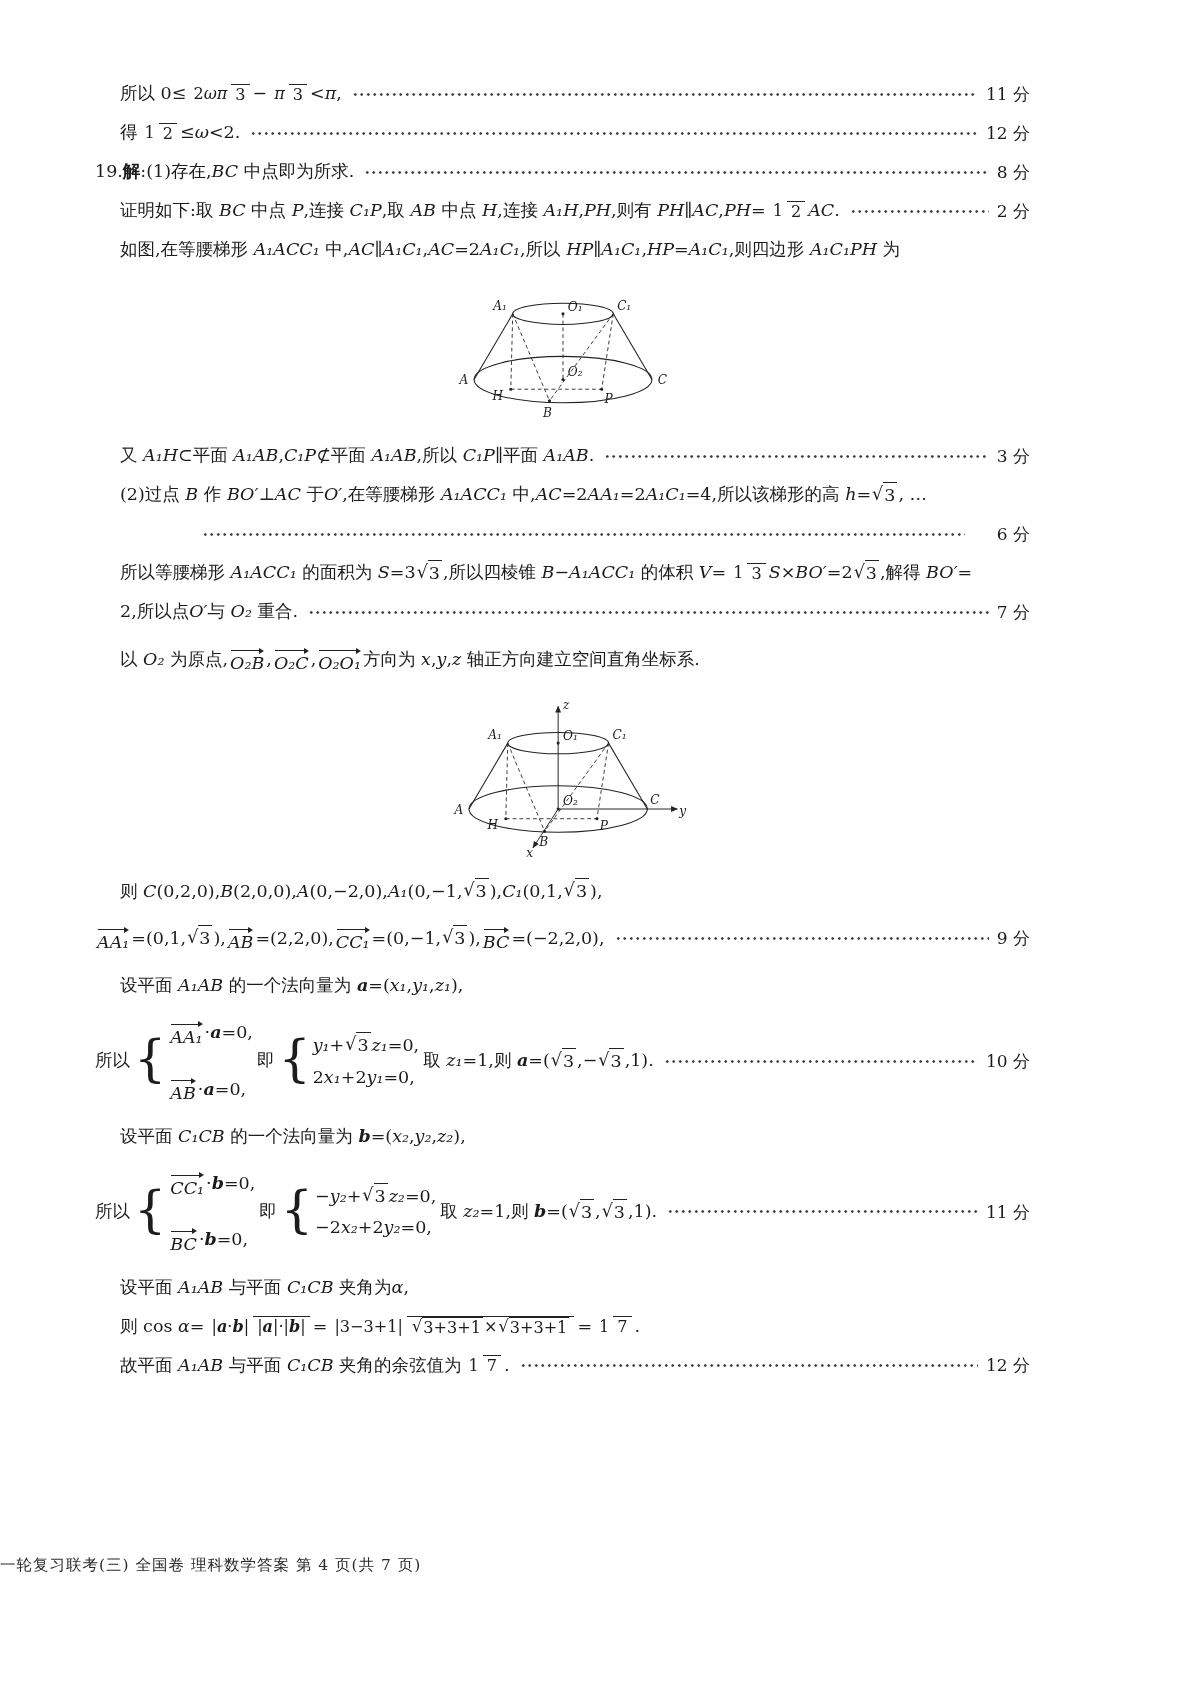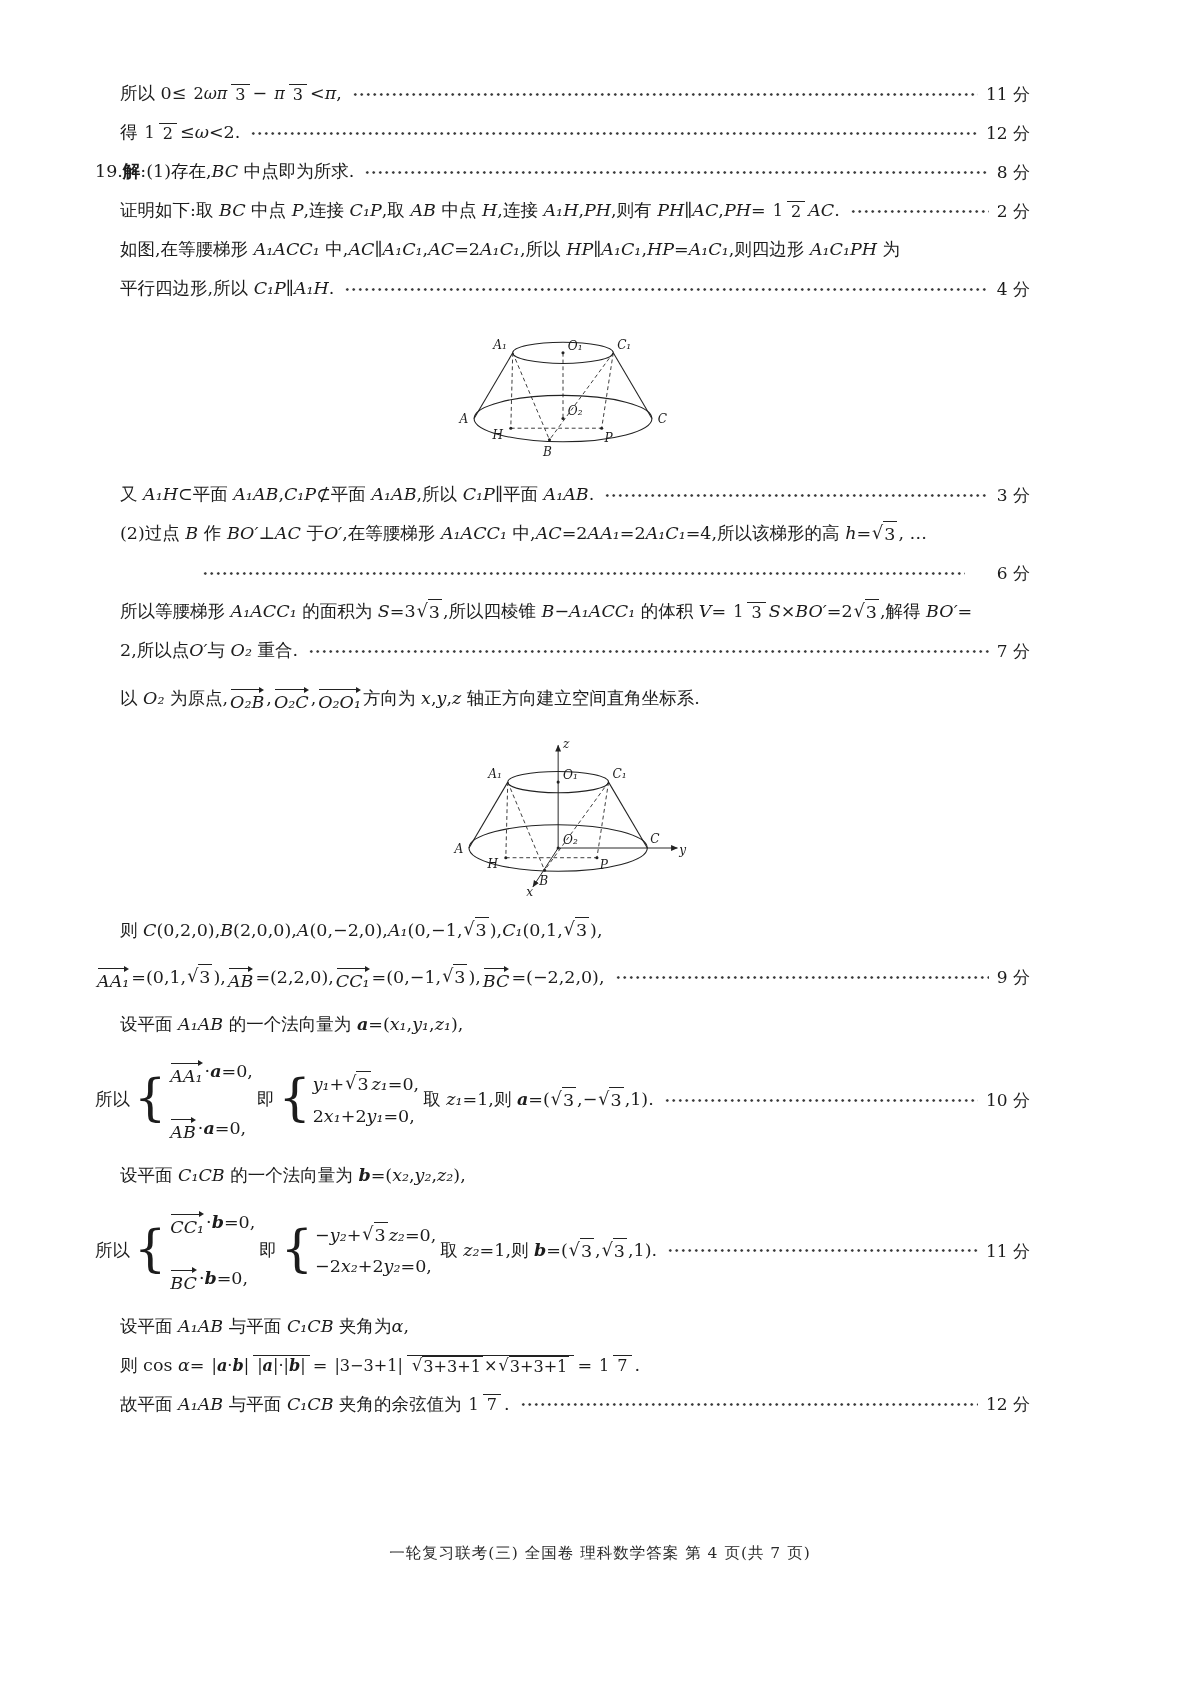--- a/index.html
+++ b/index.html
@@ -39,21 +39,21 @@
   .cases .rows{display:inline-flex;flex-direction:column;row-gap:6px;}
   .cases .row{white-space:pre;display:inline-flex;align-items:center;}
   
   .dots{flex:1 1 auto;min-width:14px;height:9px;margin:0 8px 0 10px;align-self:center;
         background-image:radial-gradient(circle,#3a3a3a 1.15px,transparent 1.45px);
         background-size:6.5px 9px;background-repeat:repeat-x;background-position:left center;}
   .score{white-space:nowrap;font-size:17px;}
   
   .figure{display:flex;justify-content:center;margin:10px 0 12px 0;}
   svg text{font-size:12.5px;font-style:italic;font-family:"DejaVu Serif","Liberation Serif",serif;fill:#1c1c1c;}
-  .footer{position:absolute;left:0;right:0;bottom:120px;text-align:center;font-size:15.5px;color:#2a2a2a;letter-spacing:1px;}
+  .footer{position:absolute;left:0;right:0;bottom:108px;text-align:left;font-size:15.5px;color:#2a2a2a;letter-spacing:1px;}
 </style>
 </head>
 <body>
 
 <div class="content">
 
   <div class="lines">
       <div class="line indent1">
         <span class="segs"><span class="txt">所以 0≤</span><span class="frac"><span class="num"><span class="txt">2<i class="var">ωπ</i></span></span><span class="den"><span class="txt">3</span></span></span><span class="txt">−</span><span class="frac"><span class="num"><span class="txt"><i class="var">π</i></span></span><span class="den"><span class="txt">3</span></span></span><span class="txt">&lt;<i class="var">π</i>,</span></span>
         <span class="dots"></span>
@@ -69,25 +69,20 @@
         <span class="dots"></span>
         <span class="score">8 分</span>
       </div>
       <div class="line indent1">
         <span class="segs"><span class="txt">证明如下:取 <i class="var">BC</i> 中点 <i class="var">P</i>,连接 <i class="var">C₁P</i>,取 <i class="var">AB</i> 中点 <i class="var">H</i>,连接 <i class="var">A₁H</i>,<i class="var">PH</i>,则有 <i class="var">PH</i>∥<i class="var">AC</i>,<i class="var">PH</i>=</span><span class="frac"><span class="num"><span class="txt">1</span></span><span class="den"><span class="txt">2</span></span></span><span class="txt"><i class="var">AC</i>.</span></span>
         <span class="dots"></span>
         <span class="score">2 分</span>
       </div>
       <div class="line indent1">
         <span class="segs"><span class="txt">如图,在等腰梯形 <i class="var">A₁ACC₁</i> 中,<i class="var">AC</i>∥<i class="var">A₁C₁</i>,<i class="var">AC</i>=2<i class="var">A₁C₁</i>,所以 <i class="var">HP</i>∥<i class="var">A₁C₁</i>,<i class="var">HP</i>=<i class="var">A₁C₁</i>,则四边形 <i class="var">A₁C₁PH</i> 为</span></span>
-      </div>
-      <div class="line indent1">
-        <span class="segs"><span class="txt">平行四边形,所以 <i class="var">C₁P</i>∥<i class="var">A₁H</i>.</span></span>
-        <span class="dots"></span>
-        <span class="score">4 分</span>
       </div>
     </div>
 
   <div class="figure">
     <svg width="232" height="150" viewBox="0 0 240 155">
       <g fill="none" stroke="#222" stroke-width="1.1">
         <ellipse cx="120" cy="38" rx="52" ry="11"></ellipse>
         <ellipse cx="120" cy="106" rx="92" ry="24"></ellipse>
         <line x1="28" y1="106" x2="68" y2="38"></line>
         <line x1="212" y1="106" x2="172" y2="38"></line>

